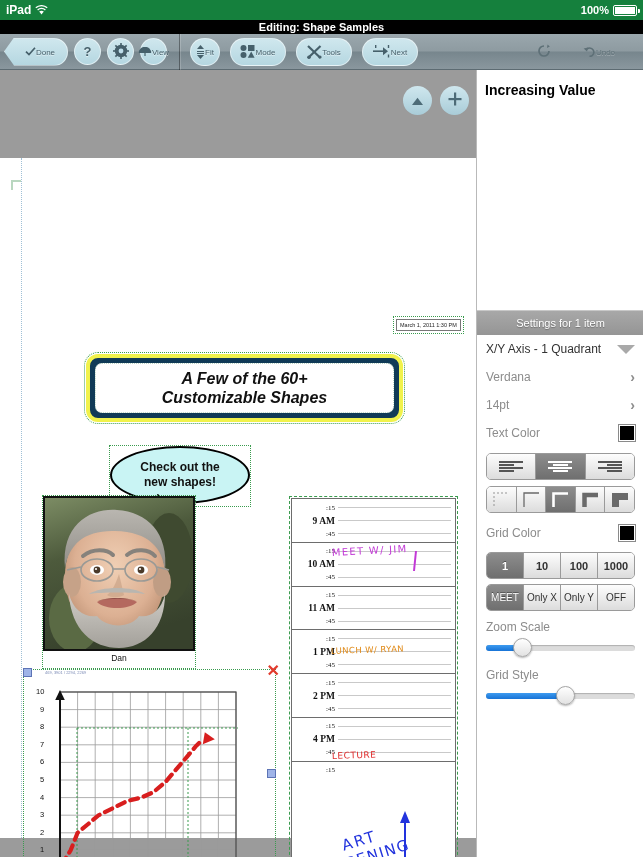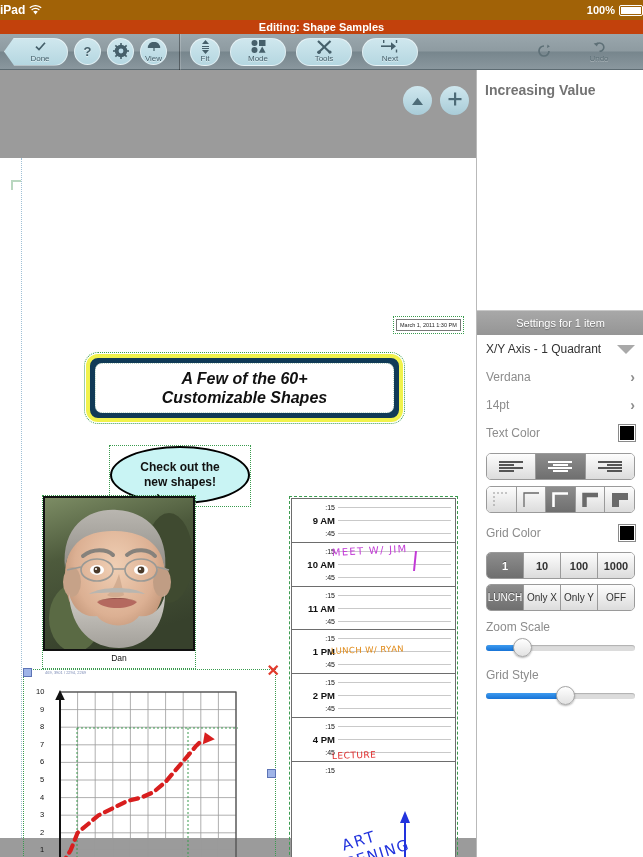--- a/index.html
+++ b/index.html
@@ -6,55 +6,55 @@
   html, body {
     width: 643px; height: 857px;
     font-family: "Liberation Sans", sans-serif;
     background: #ffffff; overflow: hidden;
   }
   #app { position: relative; width: 643px; height: 857px; }
 
   
   .statusbar {
     position: absolute; top: 0; left: 0; width: 643px; height: 20px;
-    background: #a16207; color: #fff; font-size: 12px;
-    display: flex; align-items: center; padding: 0 0;
+    background: #15803d; color: #fff; font-size: 12px;
+    display: flex; align-items: center; padding: 0 6px;
   }
   .sb-left { display: flex; align-items: center; gap: 4px; font-weight: bold; font-size: 12px; }
   .sb-center { position: absolute; left: 0; right: 0; text-align: center; font-weight: bold; font-size: 12px; }
   .sb-right { margin-left: auto; display: flex; align-items: center; gap: 4px; font-size: 11px; font-weight: bold; z-index: 2;}
   .wifi { display: inline-block; width: 12px; height: 10px; position: relative; }
   .wifi svg { display:block; }
   .batt { width: 24px; height: 11px; border: 1.5px solid #fff; border-radius: 2px; position: relative; }
   .batt::after { content:""; position:absolute; right:-4px; top:3px; width:2px; height:4px; background:#fff; border-radius:0 1px 1px 0;}
   .batt i { position:absolute; left:1px; top:1px; bottom:1px; right:1px; background:#fff; display:block;}
 
   
   .titlebar {
     position: absolute; top: 20px; left: 0; width: 643px; height: 14px;
-    background: #c2410c; color: #fff;
+    background: #000000; color: #fff;
     font-size: 11px; font-weight: bold;
     display: flex; align-items: center; justify-content: center;
   }
 
   
   .toolbar {
     position: absolute; top: 34px; left: 0; width: 643px; height: 36px;
     background: linear-gradient(to bottom, #9aa7ad 0%, #8e9ba1 48%, #77868d 52%, #8a979e 100%);
     border-bottom: 1px solid #5d6b72;
     display: flex; align-items: center;
   }
   .tb-group { display: flex; align-items: center; height: 36px; }
   .tb-sep { width: 1px; height: 36px; background: rgba(0,0,0,0.35); box-shadow: 1px 0 0 rgba(255,255,255,0.18); }
 
   .btn {
     background: linear-gradient(to bottom, #cfe7ee, #b5d7e1);
     border: 1px solid rgba(255,255,255,0.5);
     color: #46606b; font-size: 8px; text-align: center;
-    display: flex; flex-direction: column; align-items: center; justify-content: center;
+    display: flex; flex-direction: row; align-items: center; justify-content: center;
     cursor: pointer; user-select: none;
     text-shadow: 0 1px 0 rgba(255,255,255,0.55);
   }
   .btn-done {
     width: 64px; height: 28px; margin-left: 4px;
     border-radius: 4px 14px 14px 4px;
     clip-path: polygon(10px 0, 100% 0, 100% 100%, 10px 100%, 0 50%);
     padding-left: 8px;
   }
   .btn-round { width: 27px; height: 27px; border-radius: 50%; margin-left: 6px; }
@@ -129,42 +129,42 @@
   .photo { width: 152px; height: 155px; border: 2px solid #111; overflow: hidden; position: relative;
     background: linear-gradient(to bottom, #6e7f5b 0%, #48543c 45%, #3c4633 100%); }
   .photo-cap { text-align: center; font-size: 8.5px; color: #111; padding-top: 2px; }
 
   
   .planner {
     position: absolute; left: 291px; top: 340px; width: 165px; height: 395px;
     background: #fff; border: 1.5px solid #6d6d6d;
     outline: 1px dashed #3a9b4e; outline-offset: 1px; overflow: hidden;
   }
-  .phour { position: relative; border-bottom: 1.5px solid #6d6d6d; height: 43.8px; padding: 2px 0; }
+  .phour { position: relative; border-bottom: 1.5px solid #6d6d6d; height: 43.8px; padding: 2px 0; font-family: Liberation Serif, serif; }
   .phour:last-child { border-bottom: none; }
   .prow { display: flex; align-items: center; height: 13px; }
   .plabel { width: 46px; text-align: right; padding-right: 3px; font-size: 7px; color: #111; }
   .plabel.big { font-size: 9.5px; font-weight: bold; }
   .pline { flex: 1; height: 1px; background: #c9c9c9; margin-right: 4px; }
 
   
   .chart-box { position: absolute; left: 28px; top: 516px; width: 240px; height: 225px; }
   .chart-sel { position: absolute; inset: -5px -8px -3px -5px; border: 1px dotted #3a9b4e; }
   .chart-plot { position: absolute; left: 24px; top: 16px; width: 194px; height: 188px; }
   .axis-label { position: absolute; font-size: 7.5px; color: #111; }
   .handle { position: absolute; width: 9px; height: 9px; background: #9fb4e8; border: 1px solid #5d74b5; }
   .tinycoord { position: absolute; left: 17px; top: -4px; font-size: 4px; color: #7b8ab5; white-space: nowrap; }
   .xmark { position: absolute; right: -12px; top: -8px; color: #e23b2e; font-size: 16px; font-weight: bold; line-height: 10px;}
 
   
   .sidebar {
     position: absolute; top: 70px; left: 476px; width: 167px; height: 787px;
     background: #fff; border-left: 1px solid #b9b9b9;
   }
-  .sb-title { padding: 12px 8px 0 8px; font-size: 14px; font-weight: bold; color: #737373; }
+  .sb-title { padding: 12px 8px 0 8px; font-size: 14px; font-weight: bold; color: #000000; }
   .settings-head {
     position: absolute; top: 240px; left: 0; width: 167px; height: 25px;
     background: linear-gradient(to bottom, #a8a8a8, #959595);
     color: #fff; font-size: 11px; display: flex; align-items: center; justify-content: center;
     text-shadow: 0 1px 1px rgba(0,0,0,0.3);
     border-top: 1px solid #c8c8c8;
   }
   .sb-body { position: absolute; top: 265px; left: 0; width: 167px; padding: 0 9px; }
   .sb-row {
     height: 28px; display: flex; align-items: center; justify-content: space-between;
@@ -723,21 +723,21 @@
     </div>
 
     <div class="seg seg-num" id="scale-seg">
           <div class="on">1</div>
           <div>10</div>
           <div>100</div>
           <div>1000</div>
         </div>
 
     <div class="seg small" id="visibility-seg">
-          <div class="on">LUNCH</div>
+          <div class="on">MEET</div>
           <div>Only X</div>
           <div>Only Y</div>
           <div>OFF</div>
         </div>
 
     <div class="slider-lbl">Zoom Scale</div>
     <div class="slider">
       <div class="strack"></div>
       <div class="sfill" id="zoom-fill" style="width: 35.76px;"></div>
       <div class="sknob" id="zoom-knob" style="left: 26.76px;"></div>

